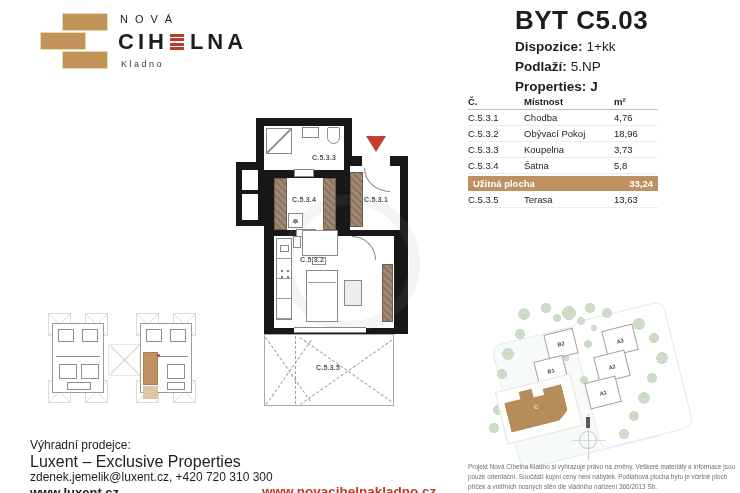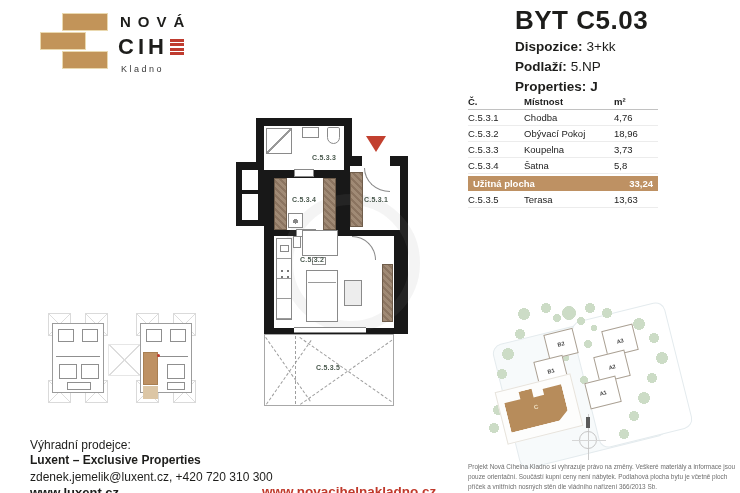--- a/index.html
+++ b/index.html
@@ -7,21 +7,21 @@
   #page {
     position:relative; width:740px; height:493px; margin:0 auto;
     background:#fff; overflow:hidden;
     font-family:"Liberation Sans", sans-serif; color:#1d1d1b;
   }
   .abs { position:absolute; }
 
   
   .brick { position:absolute; width:46px; height:18px; background:#c29459; border:1px solid #ead9b0; }
   #logo-text { position:absolute; left:118px; top:13px; }
-  .brand-top { font-size:15px; font-weight:700; letter-spacing:7px; color:#1d1d1b; margin-left:2px; }
+  .brand-top { font-size:11px; font-weight:400; letter-spacing:7px; color:#1d1d1b; margin-left:2px; }
   .brand-main { display:flex; align-items:center; font-size:22px; font-weight:800; letter-spacing:4px; color:#1d1d1b; margin-top:4px; }
   .e-glyph { display:inline-flex; flex-direction:column; justify-content:space-between; width:14px; height:16px; margin:0 6px 0 2px; }
   .e-glyph i { display:block; height:2.6px; background:#bf3b2f; }
   .brand-city { font-size:9px; letter-spacing:2.5px; color:#3a3a3a; margin-top:4px; margin-left:3px; }
 
   
   #unit-title { position:absolute; left:515px; top:5px; font-size:26px; font-weight:800; letter-spacing:.5px; }
   #unit-specs { position:absolute; left:515px; top:37px; font-size:13.5px; line-height:20px; }
   #unit-specs b { font-weight:800; }
   #unit-specs .v { font-weight:400; margin-left:4px; }
@@ -100,21 +100,21 @@
       radial-gradient(5px at 6px 126px,#ccdcc6 99%,transparent 100%); }
   #compass { position:absolute; left:84px; top:112px; width:34px; height:46px; }
   #compass i { display:block; position:absolute; }
   .cv { left:16px; top:0; width:1px; height:46px; background:#cccccc; }
   .cn { left:14px; top:3px; width:4px; height:11px; background:#5a5a5a; }
   .cc { left:7px; top:17px; width:18px; height:18px; border:1px solid #c6c6c6; border-radius:50%; }
   .ch { left:0; top:26px; width:34px; height:1px; background:#d6d6d6; }
 
   
   .f-heading { position:absolute; left:30px; top:438px; font-size:12px; color:#1d1d1b; }
-  .f-name { position:absolute; left:30px; top:453px; font-size:12px; font-weight:700; }
+  .f-name { position:absolute; left:30px; top:453px; font-size:16px; font-weight:400; }
   .f-contact { position:absolute; left:30px; top:470px; font-size:12px; }
   .f-web { position:absolute; left:30px; top:485px; font-size:13px; font-weight:800; }
   .f-web2 { position:absolute; left:262px; top:484px; font-size:13.5px; font-weight:800; color:#c0392b; }
   .f-disclaimer { position:absolute; left:468px; top:462px; width:267px; font-size:6.4px; line-height:1.55; color:#6e6e6e; }
 </style>
 </head>
 <body>
 
 <div id="page">
 
@@ -125,29 +125,30 @@
     <div id="logo-text">
       <div class="brand-top">NOVÁ</div>
       <div class="brand-main">
         <span>CIH</span>
         <span class="e-glyph">
             <i></i>
             <i></i>
             <i></i>
             <i></i>
           </span>
+        <span>LNA</span>
       </div>
       <div class="brand-city">Kladno</div>
     </div>
   </div>
 
   <div id="unit-title">BYT C5.03</div>
   <div id="unit-specs">
     <div>
-      <b>Dispozice:</b><span class="v">3+kk</span>
+      <b>Dispozice:</b><span class="v">1+kk</span>
     </div>
     <div>
       <b>Podlaží:</b><span class="v">5.NP</span>
     </div>
     <div>
       <b>Properties:</b><span class="v bold">J</span>
     </div>
   </div>
 
   <div id="room-table">

